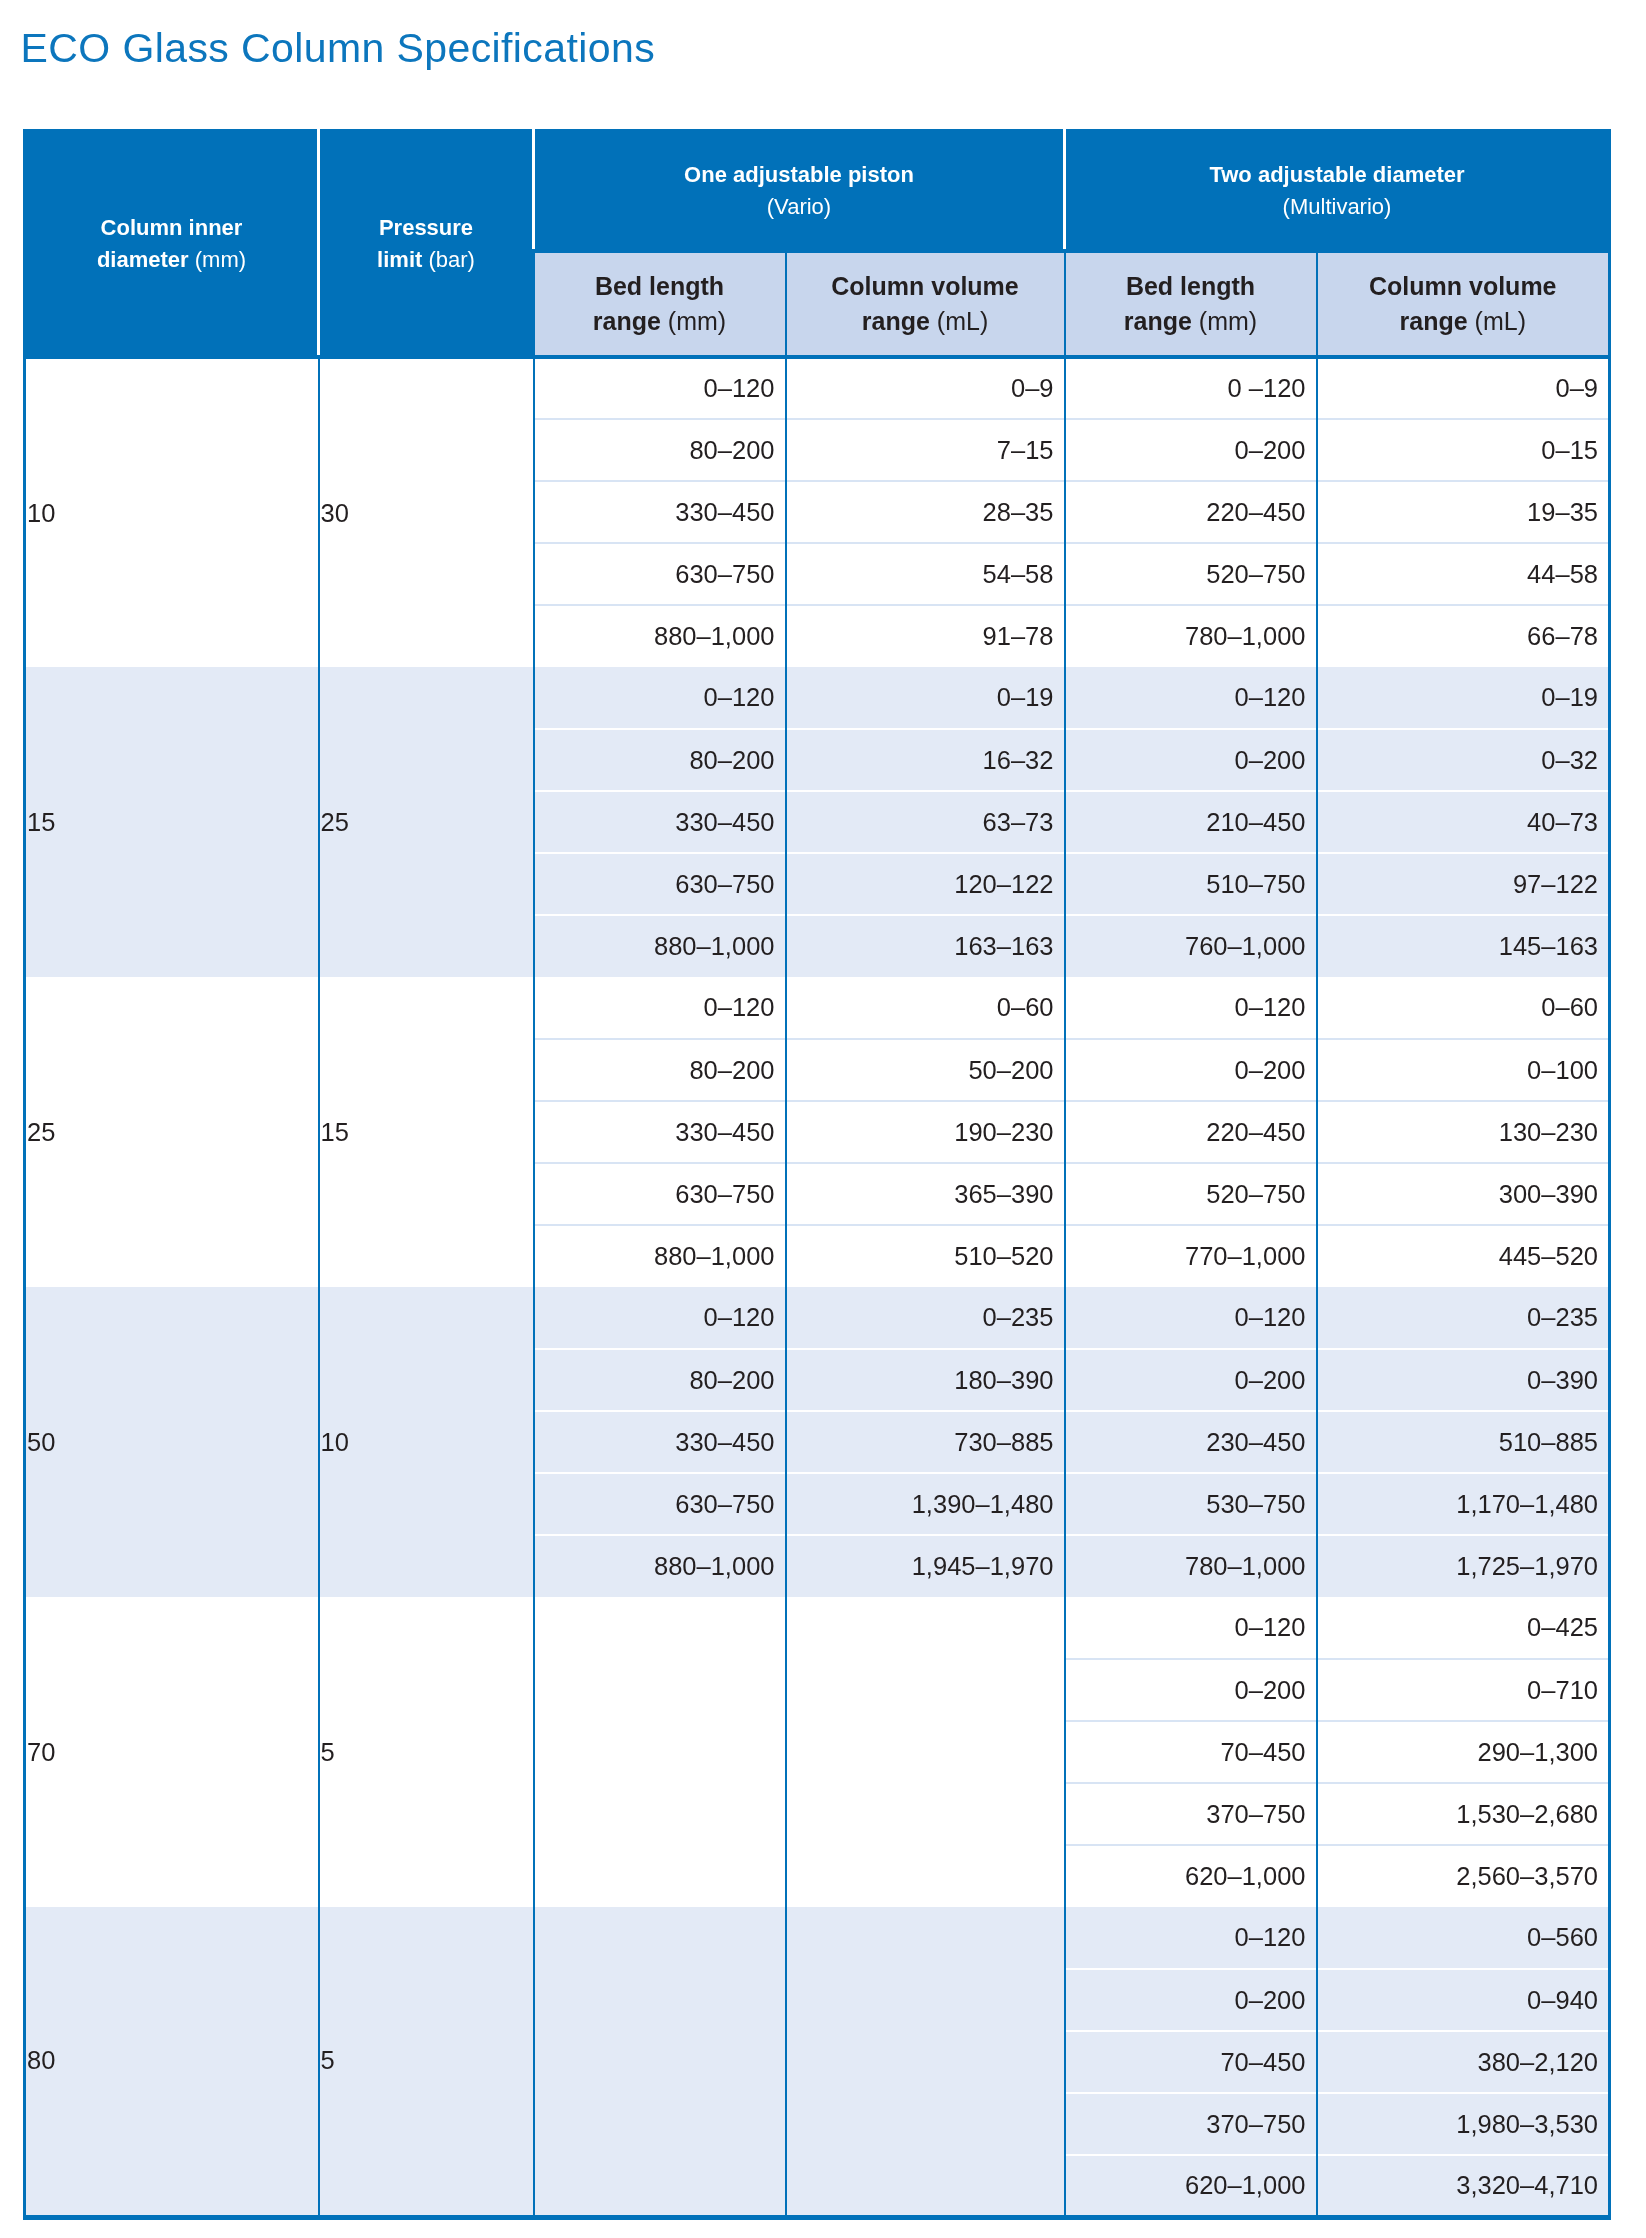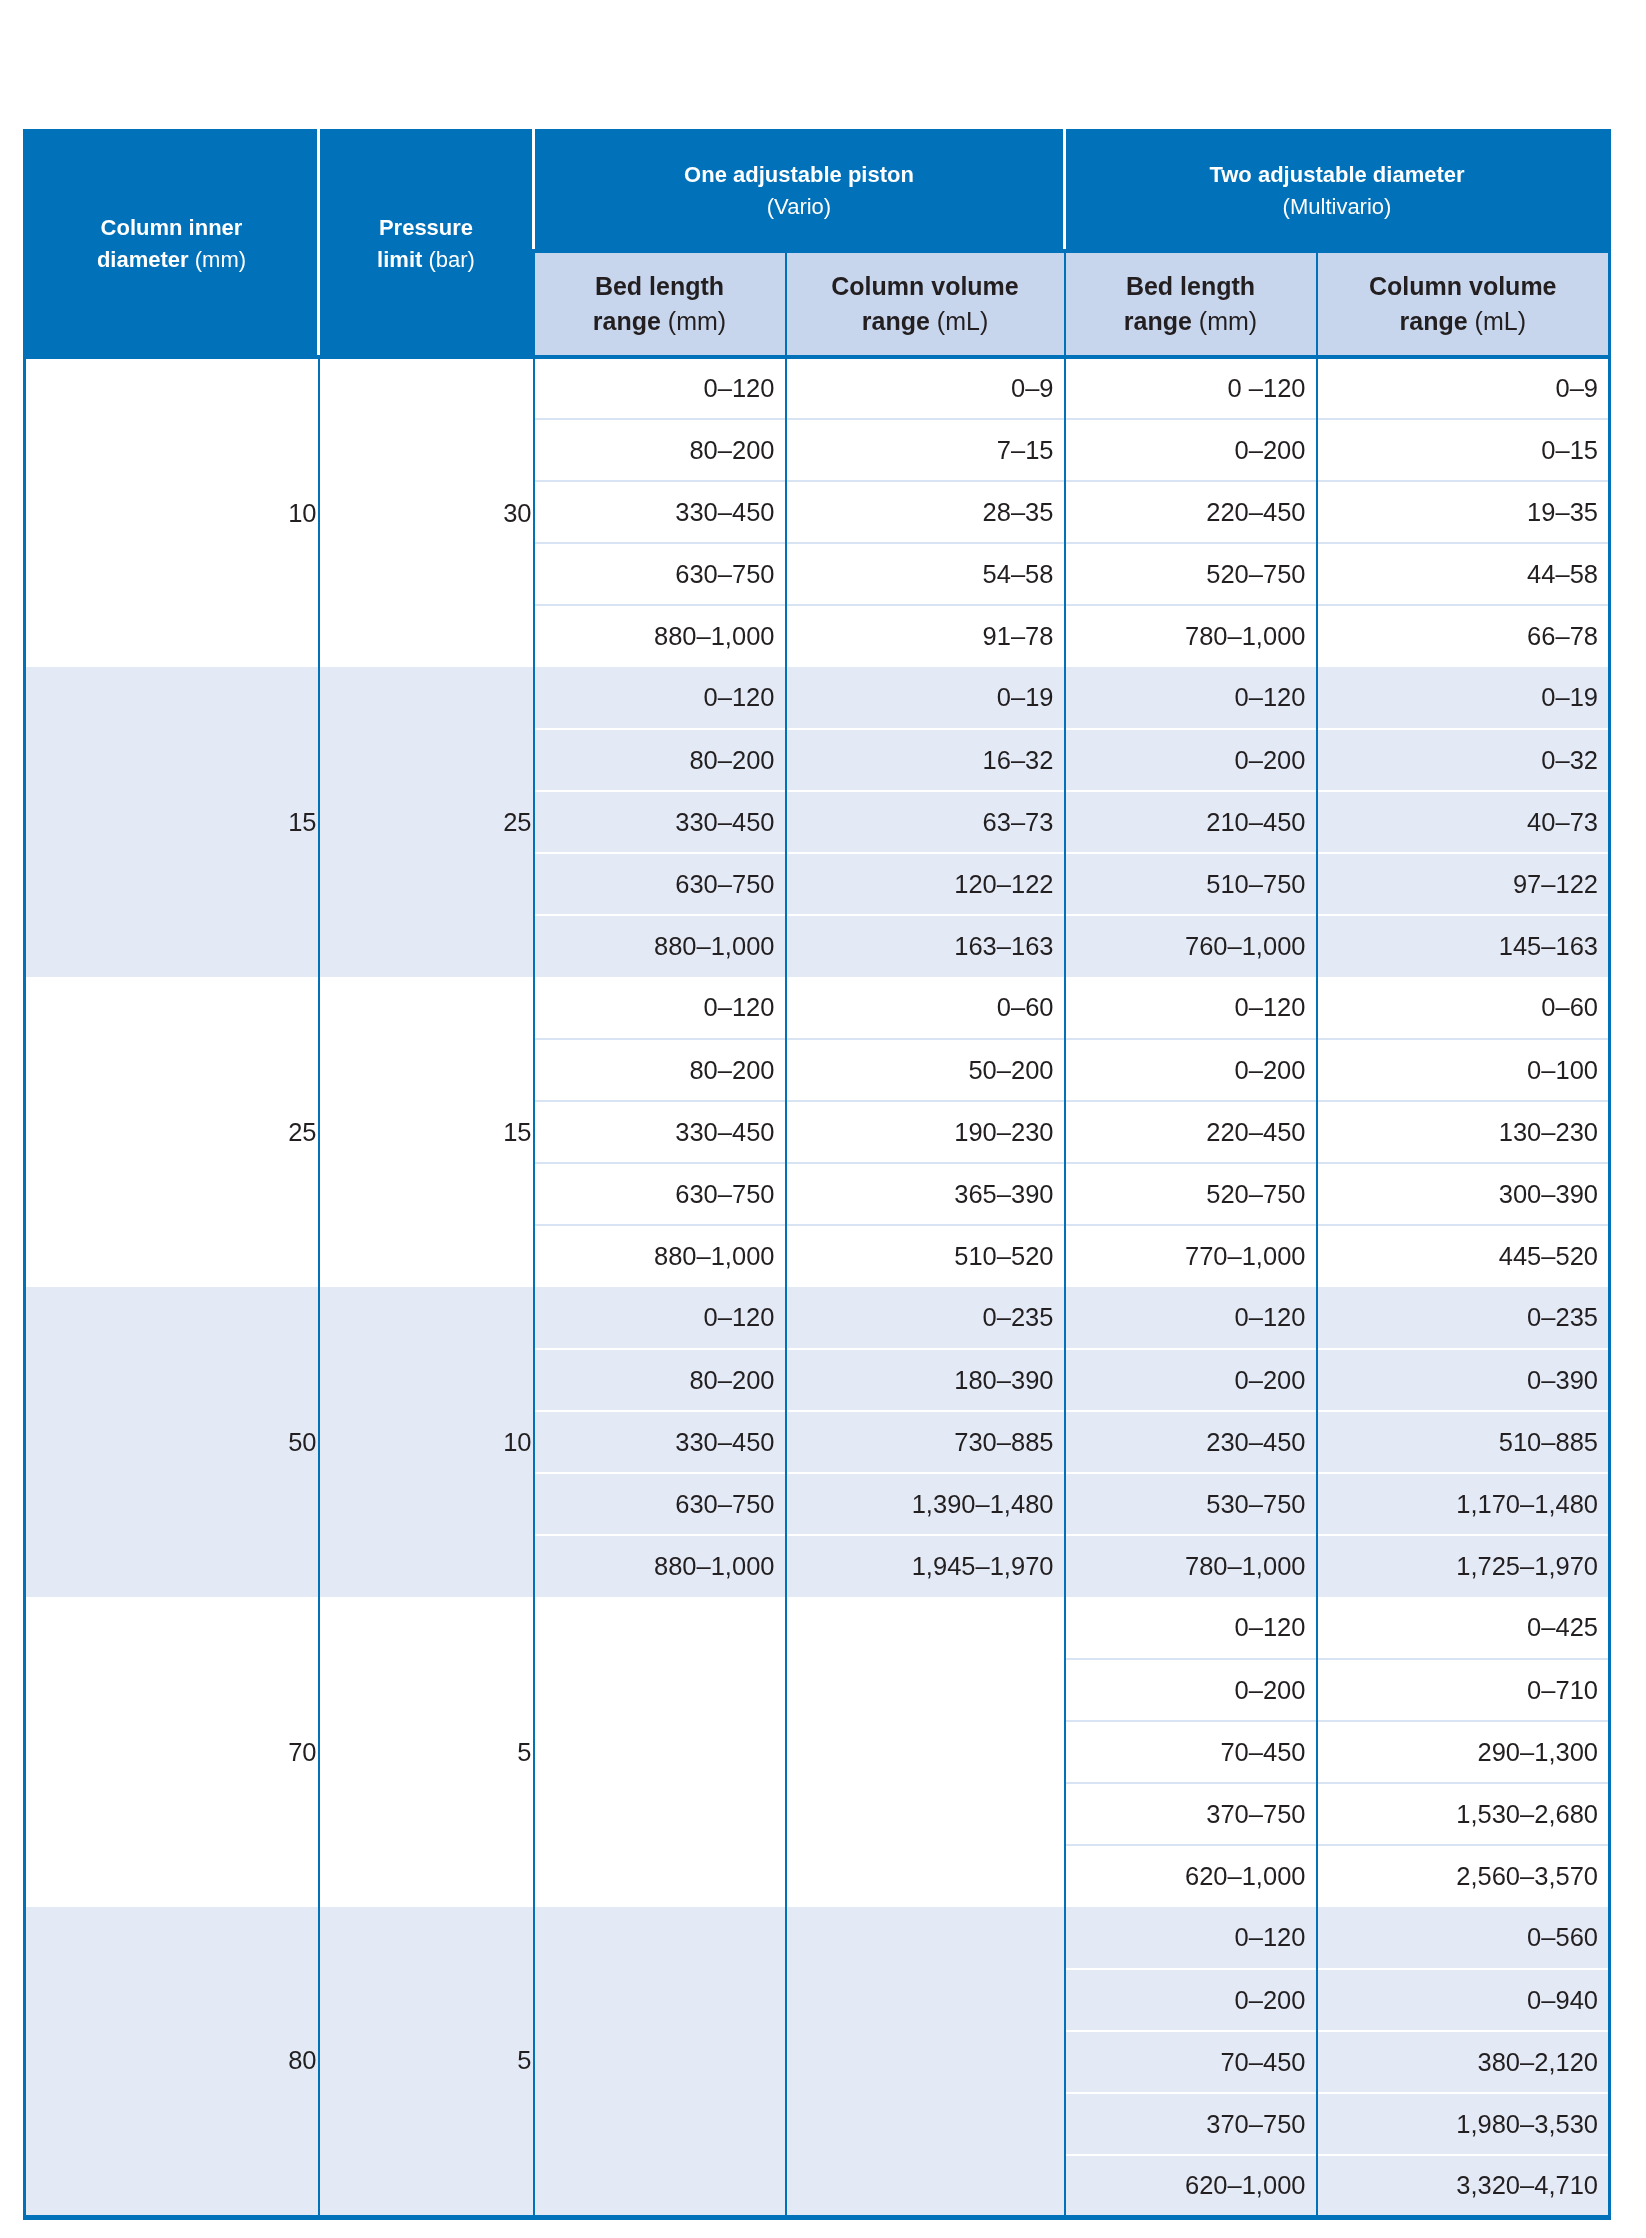--- a/index.html
+++ b/index.html
@@ -71,28 +71,29 @@
 
   tbody tr { height: 62px; }
   tbody td {
     font-size: 25.5px;
     vertical-align: middle;
     background: #ffffff;
   }
   tr.gb td { background: #E3EAF6; }
   td.bl { border-left: 2.5px solid #0171B9; }
   td.num { text-align: right; padding-right: 10px; }
-  td.dia, td.pre { text-align: right; }
+  td.dia, td.pre { text-align: left; }
   td.sb { border-top: 2.5px solid #D8E4F4; }
   td.sw { border-top: 2.5px solid #ffffff; }
 </style>
 </head>
 <body>
 
 <div class="page">
+  <h1 class="title">ECO Glass Column Specifications</h1>
 
   <table class="spec">
     <colgroup>
       <col class="c1">
         <col class="c2">
         <col class="c3">
         <col class="c4">
         <col class="c5">
         <col class="c6">
     </colgroup>

